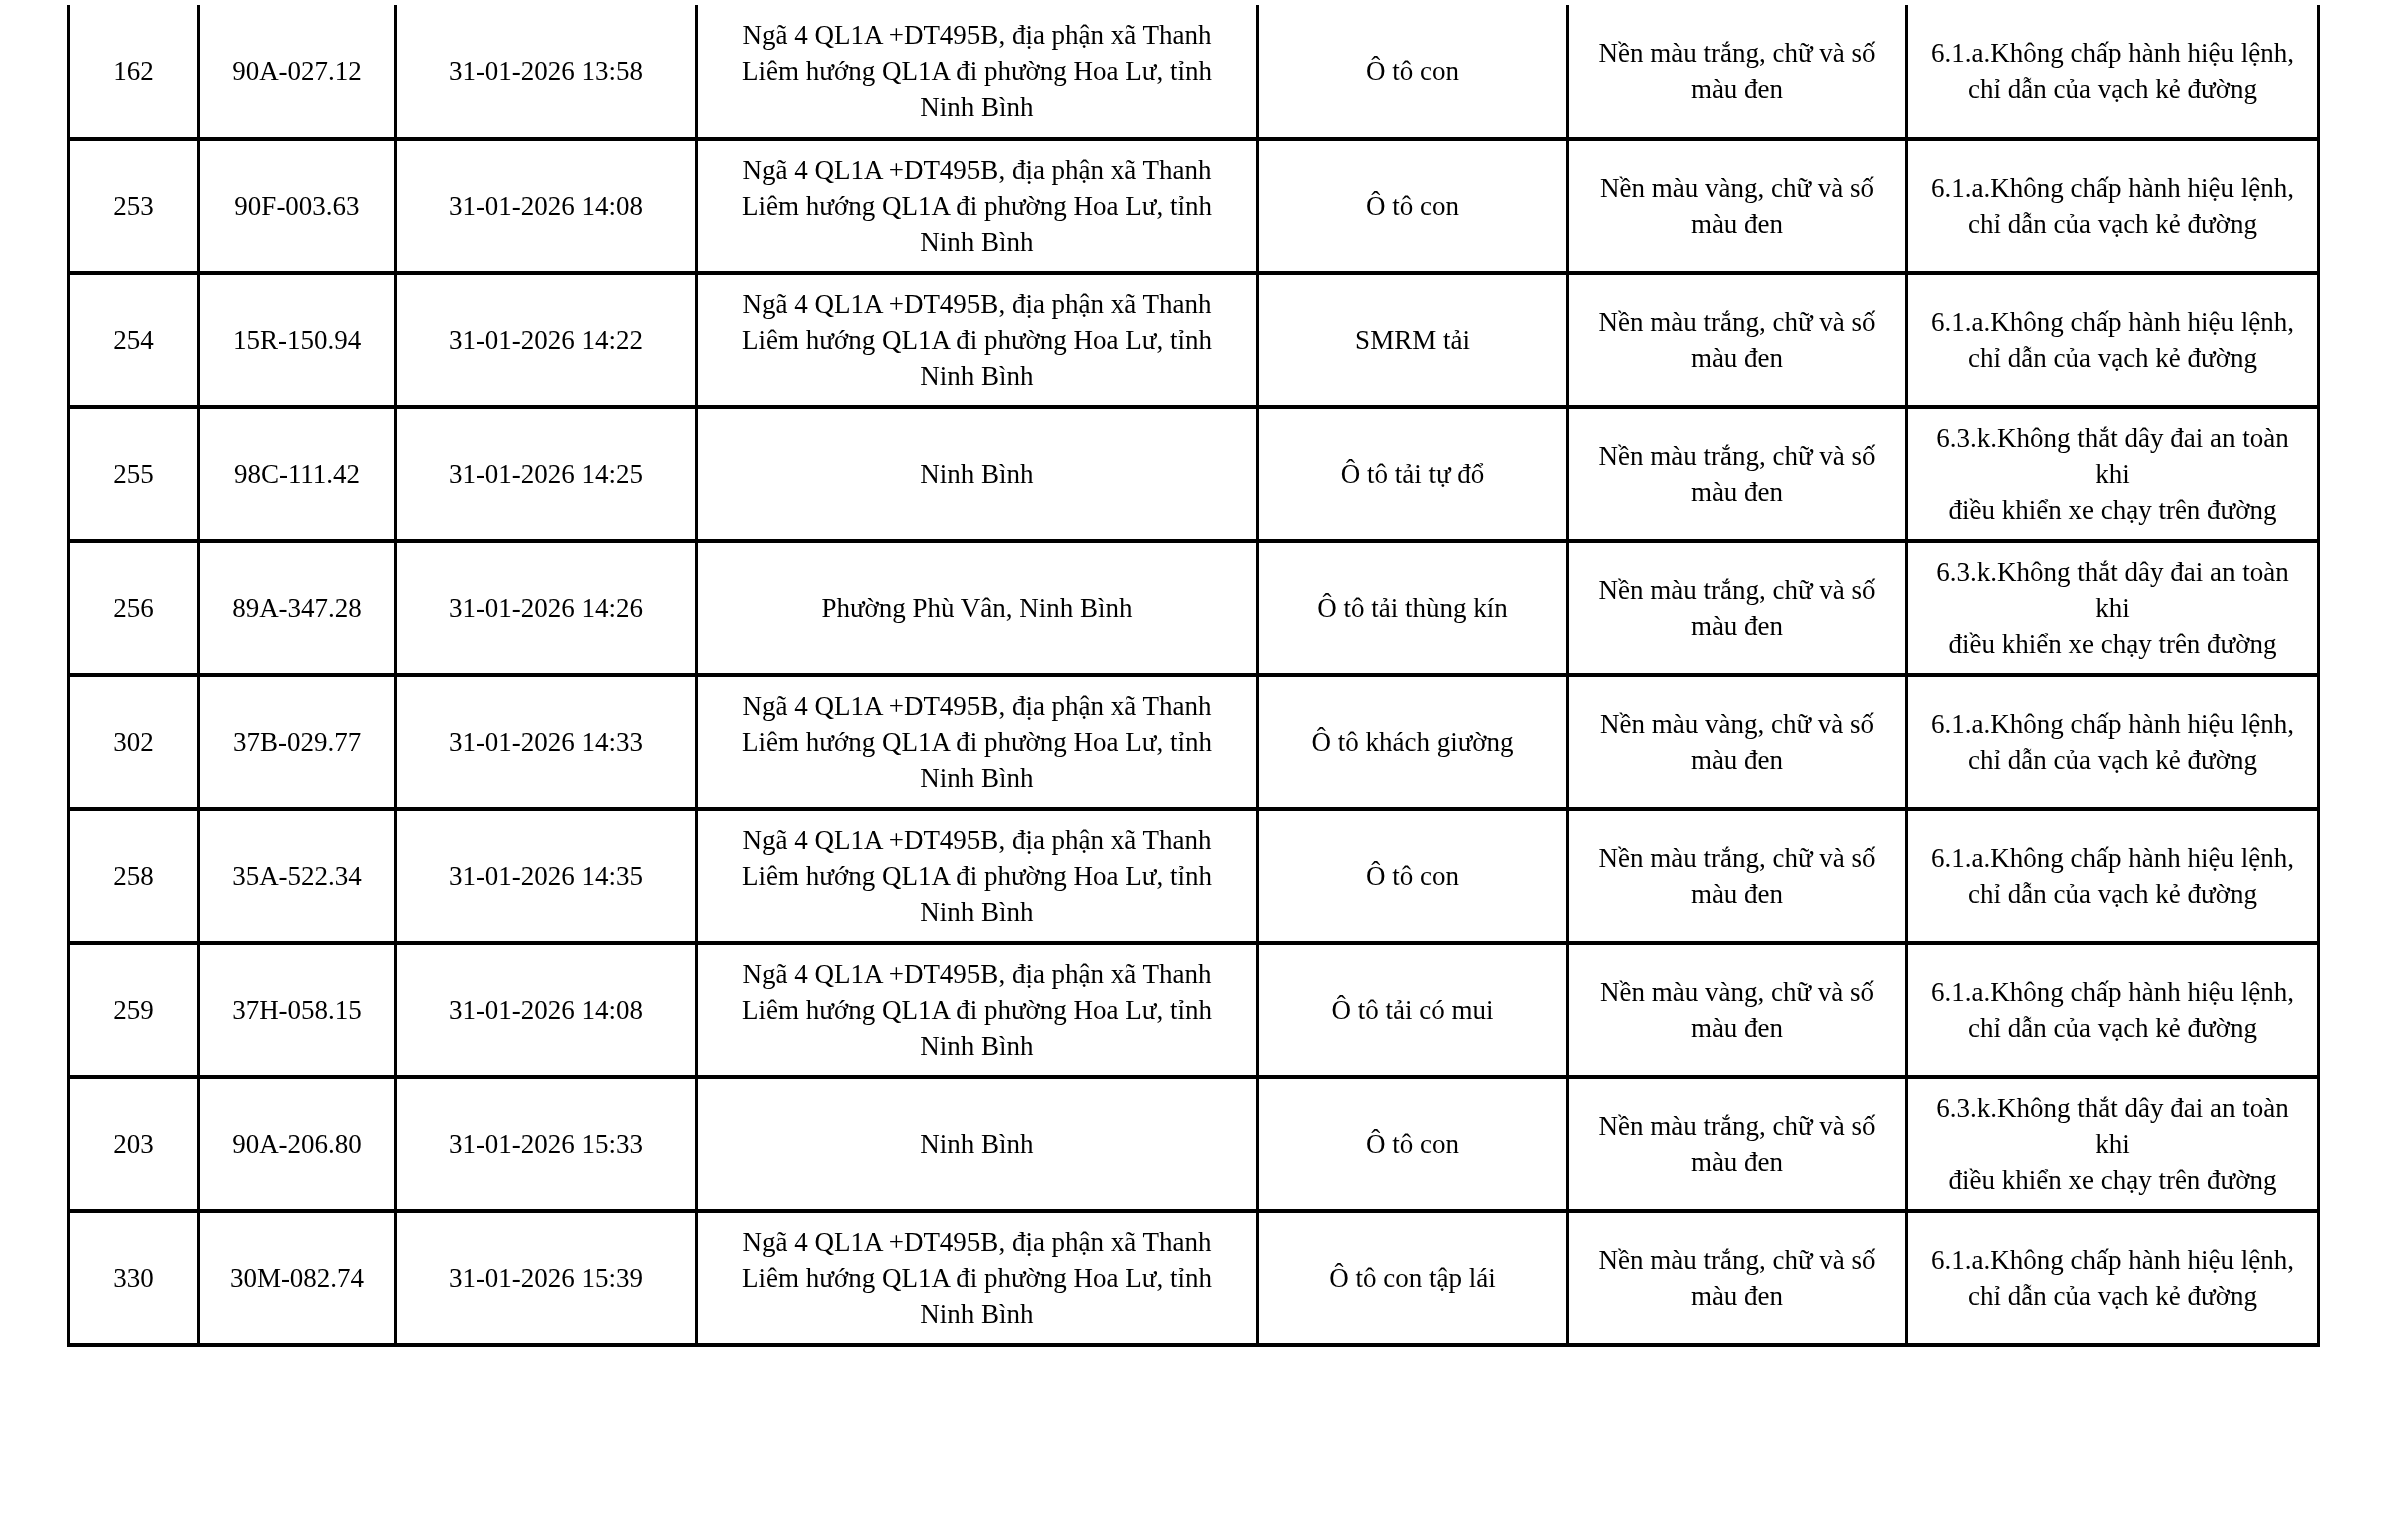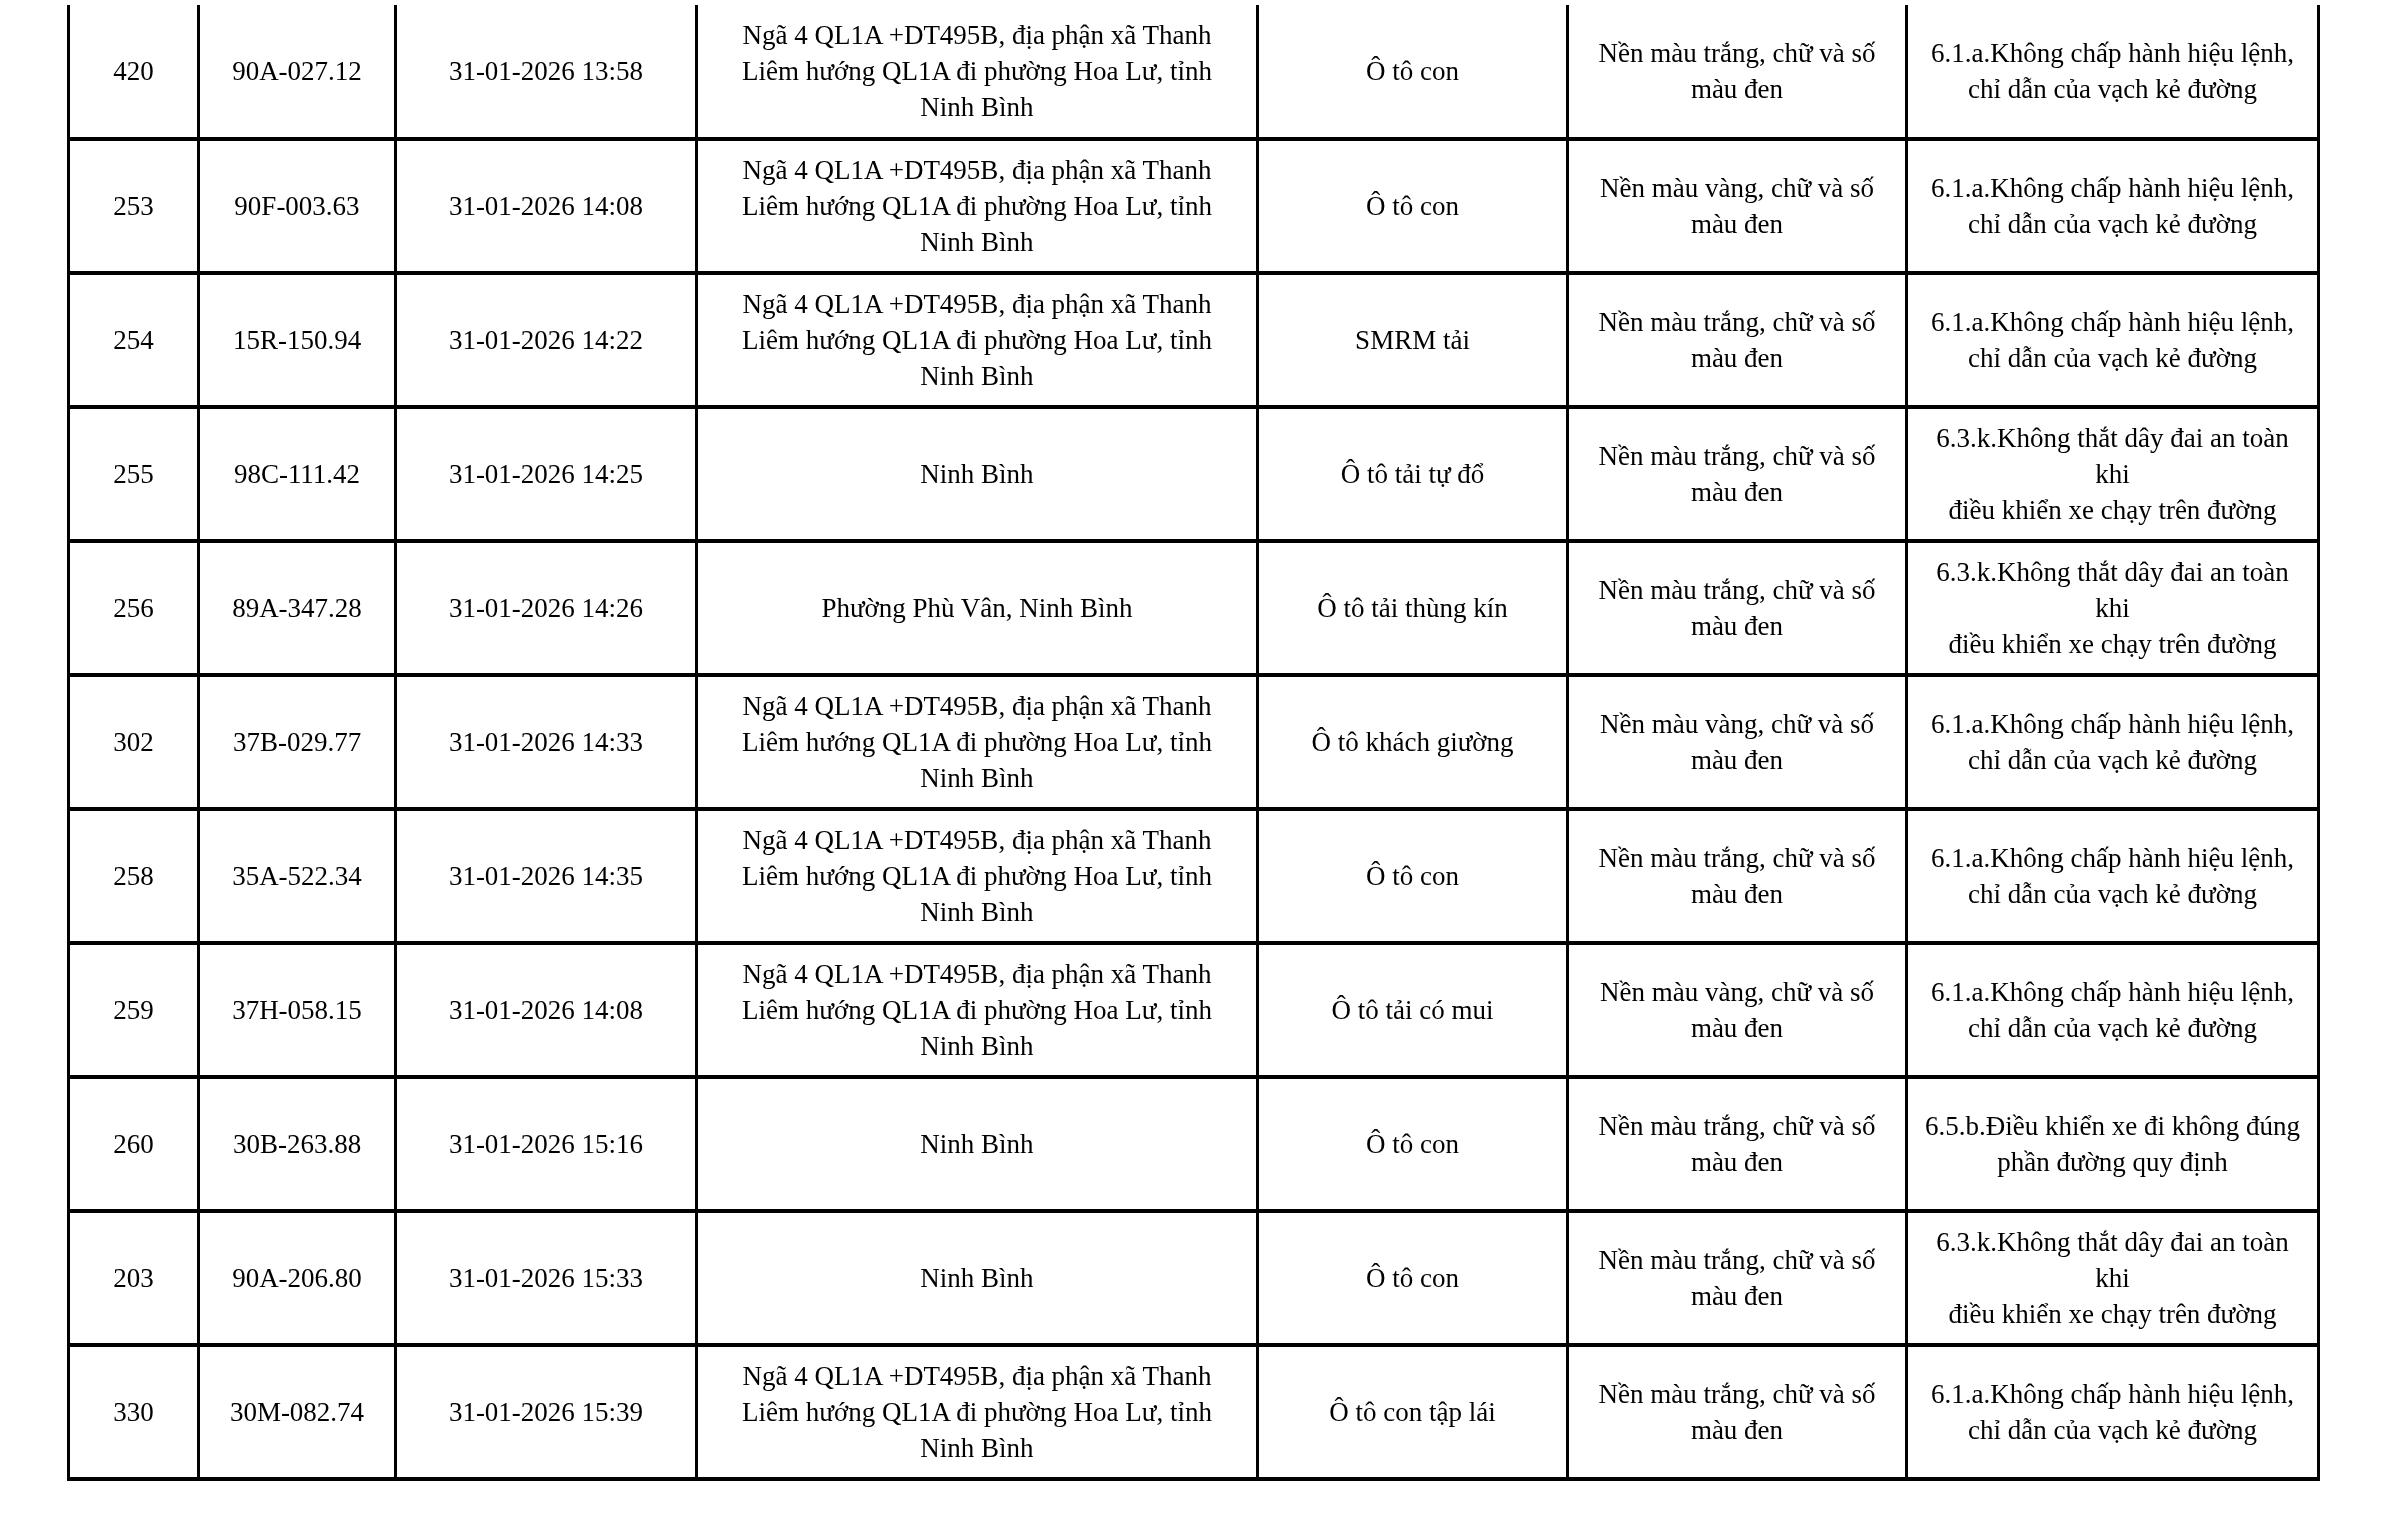--- a/index.html
+++ b/index.html
@@ -62,21 +62,21 @@
       <col style="width:130px">
       <col style="width:197px">
       <col style="width:301px">
       <col style="width:561px">
       <col style="width:310px">
       <col style="width:339px">
       <col style="width:412px">
     </colgroup>
     <tbody id="rows">
   <tr>
-    <td class="c-index">420</td>
+    <td class="c-index">162</td>
     <td class="c-plate">90A-027.12</td>
     <td class="c-datetime">31-01-2026 13:58</td>
     <td class="c-location">Ngã 4 QL1A +DT495B, địa phận xã Thanh
 Liêm hướng QL1A đi phường Hoa Lư, tỉnh
 Ninh Bình</td>
     <td class="c-vehicle">Ô tô con</td>
     <td class="c-platestyle">Nền màu trắng, chữ và số
 màu đen</td>
     <td class="c-violation">6.1.a.Không chấp hành hiệu lệnh,
 chỉ dẫn của vạch kẻ đường</td>
@@ -169,31 +169,20 @@
     <td class="c-location">Ngã 4 QL1A +DT495B, địa phận xã Thanh
 Liêm hướng QL1A đi phường Hoa Lư, tỉnh
 Ninh Bình</td>
     <td class="c-vehicle">Ô tô tải có mui</td>
     <td class="c-platestyle">Nền màu vàng, chữ và số
 màu đen</td>
     <td class="c-violation">6.1.a.Không chấp hành hiệu lệnh,
 chỉ dẫn của vạch kẻ đường</td>
   </tr>
 
-  <tr>
-    <td class="c-index">260</td>
-    <td class="c-plate">30B-263.88</td>
-    <td class="c-datetime">31-01-2026 15:16</td>
-    <td class="c-location">Ninh Bình</td>
-    <td class="c-vehicle">Ô tô con</td>
-    <td class="c-platestyle">Nền màu trắng, chữ và số
-màu đen</td>
-    <td class="c-violation">6.5.b.Điều khiển xe đi không đúng
-phần đường quy định</td>
-  </tr>
 
   <tr>
     <td class="c-index">203</td>
     <td class="c-plate">90A-206.80</td>
     <td class="c-datetime">31-01-2026 15:33</td>
     <td class="c-location">Ninh Bình</td>
     <td class="c-vehicle">Ô tô con</td>
     <td class="c-platestyle">Nền màu trắng, chữ và số
 màu đen</td>
     <td class="c-violation">6.3.k.Không thắt dây đai an toàn khi

